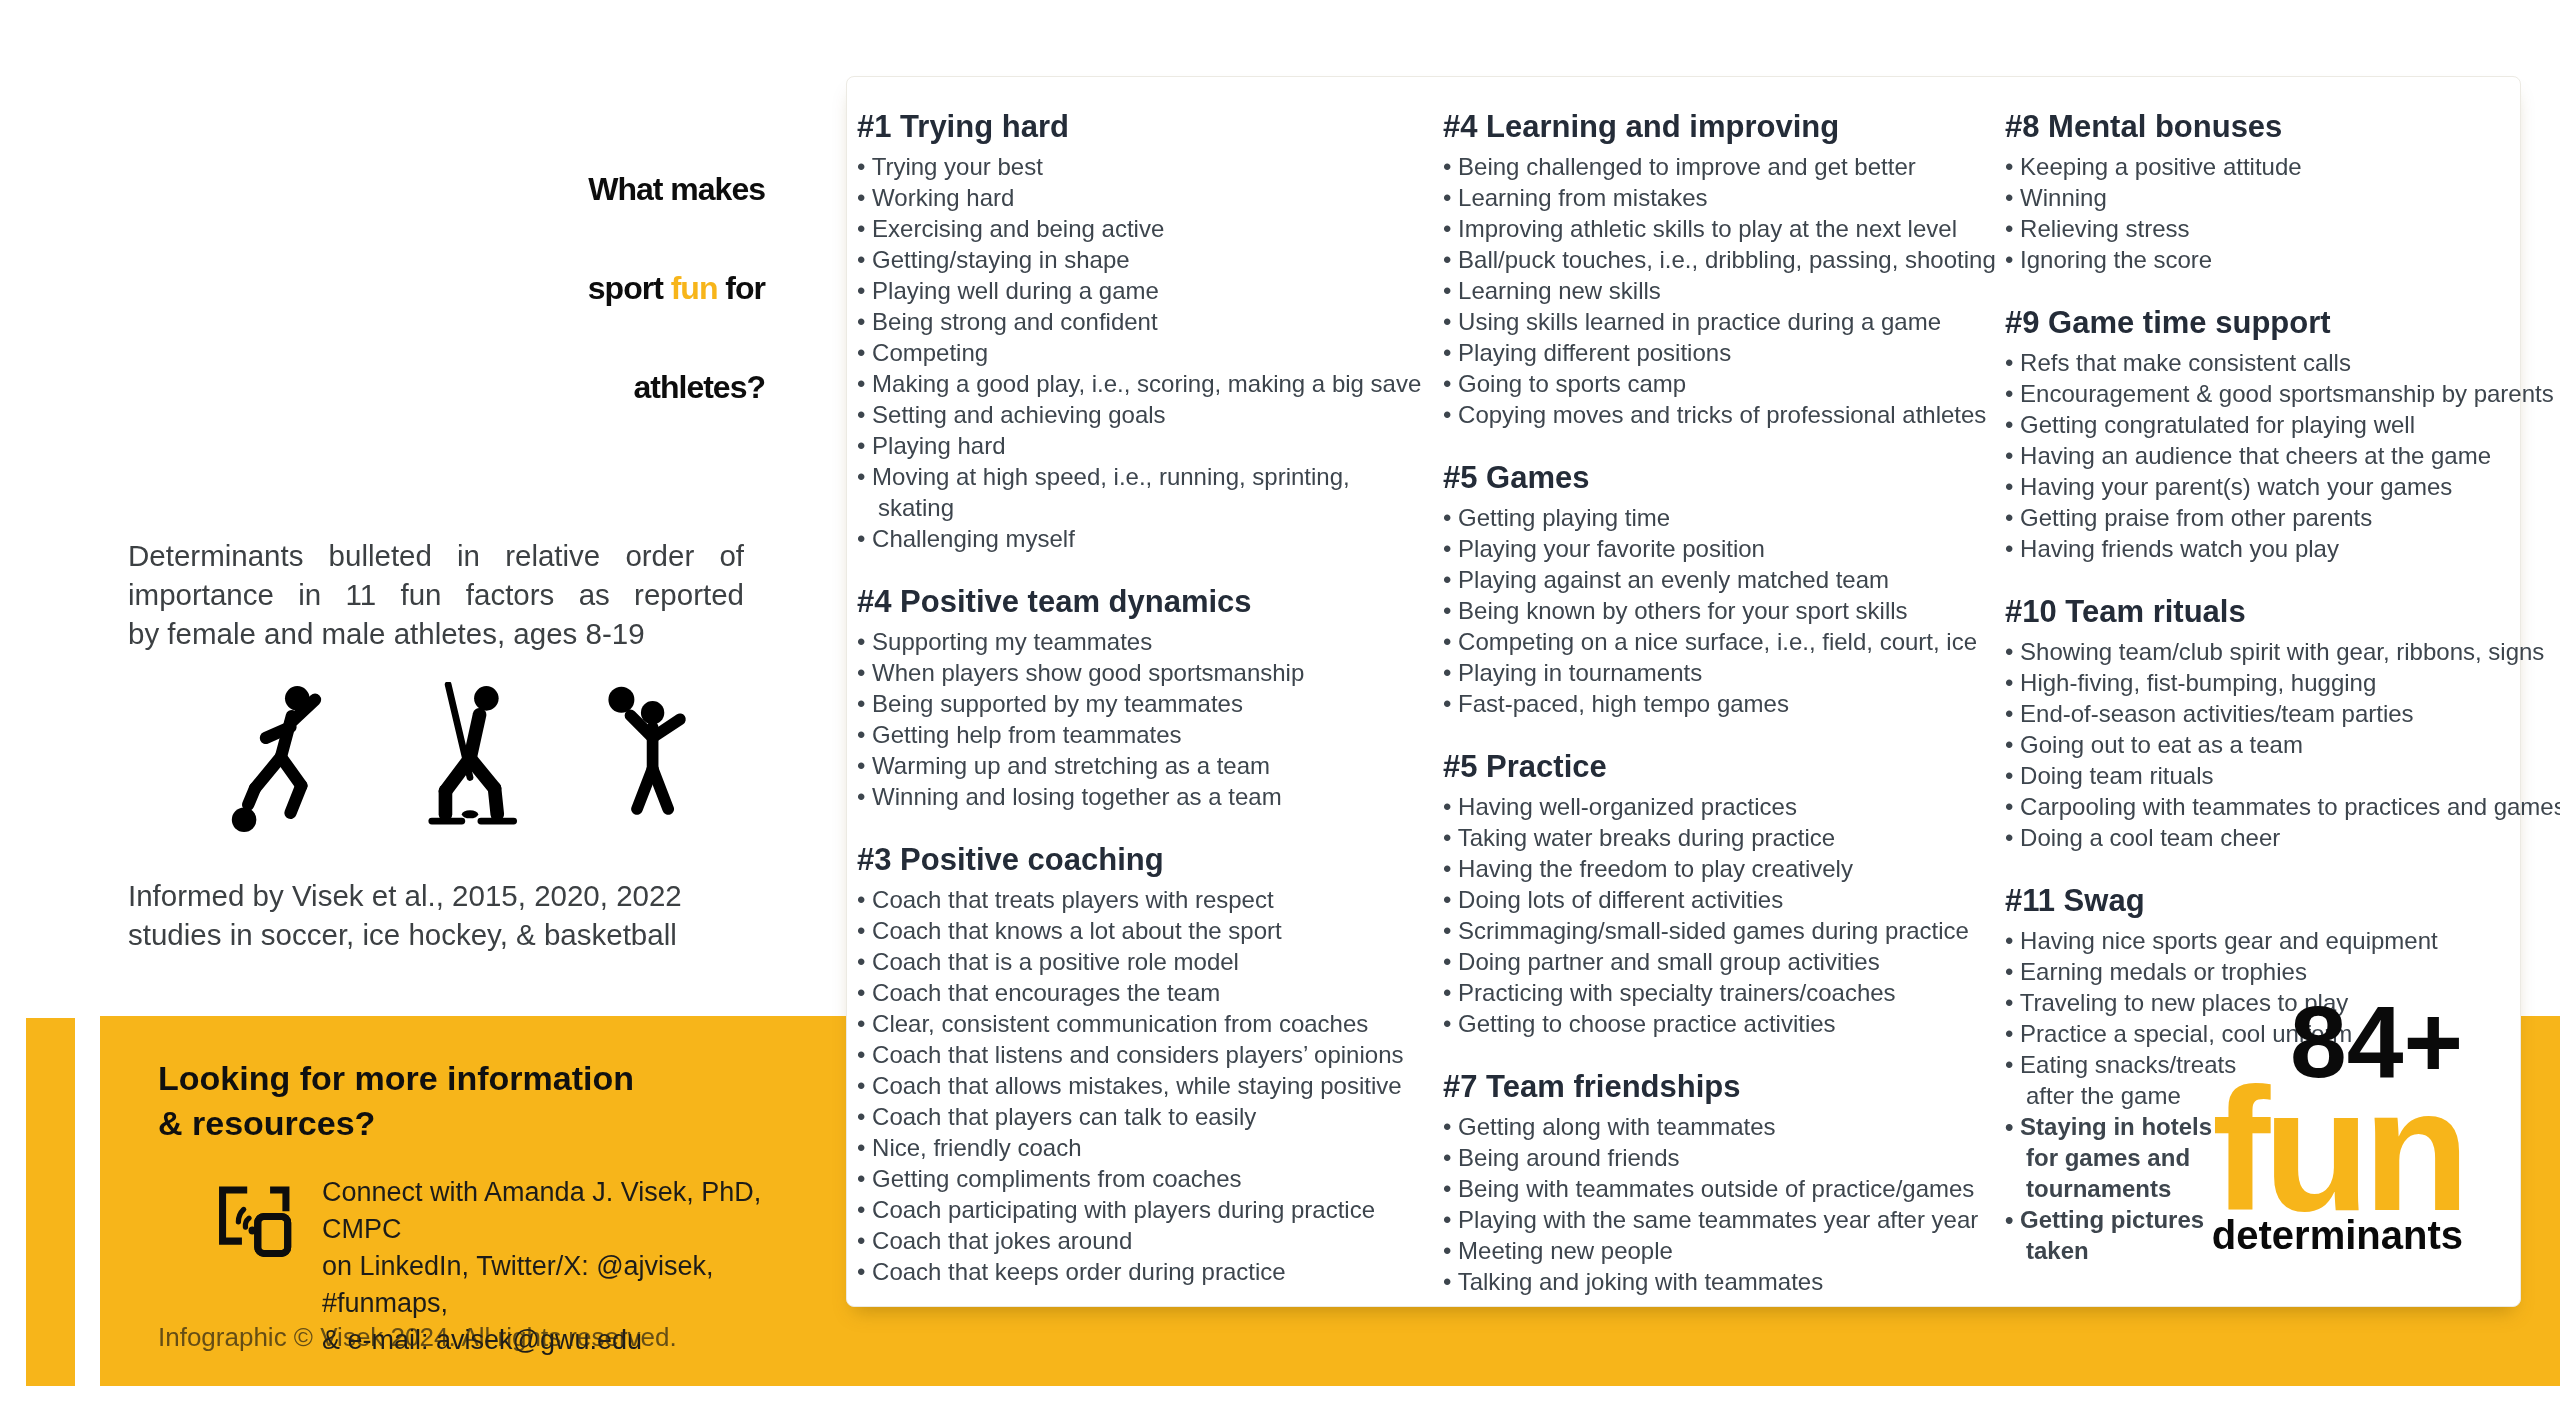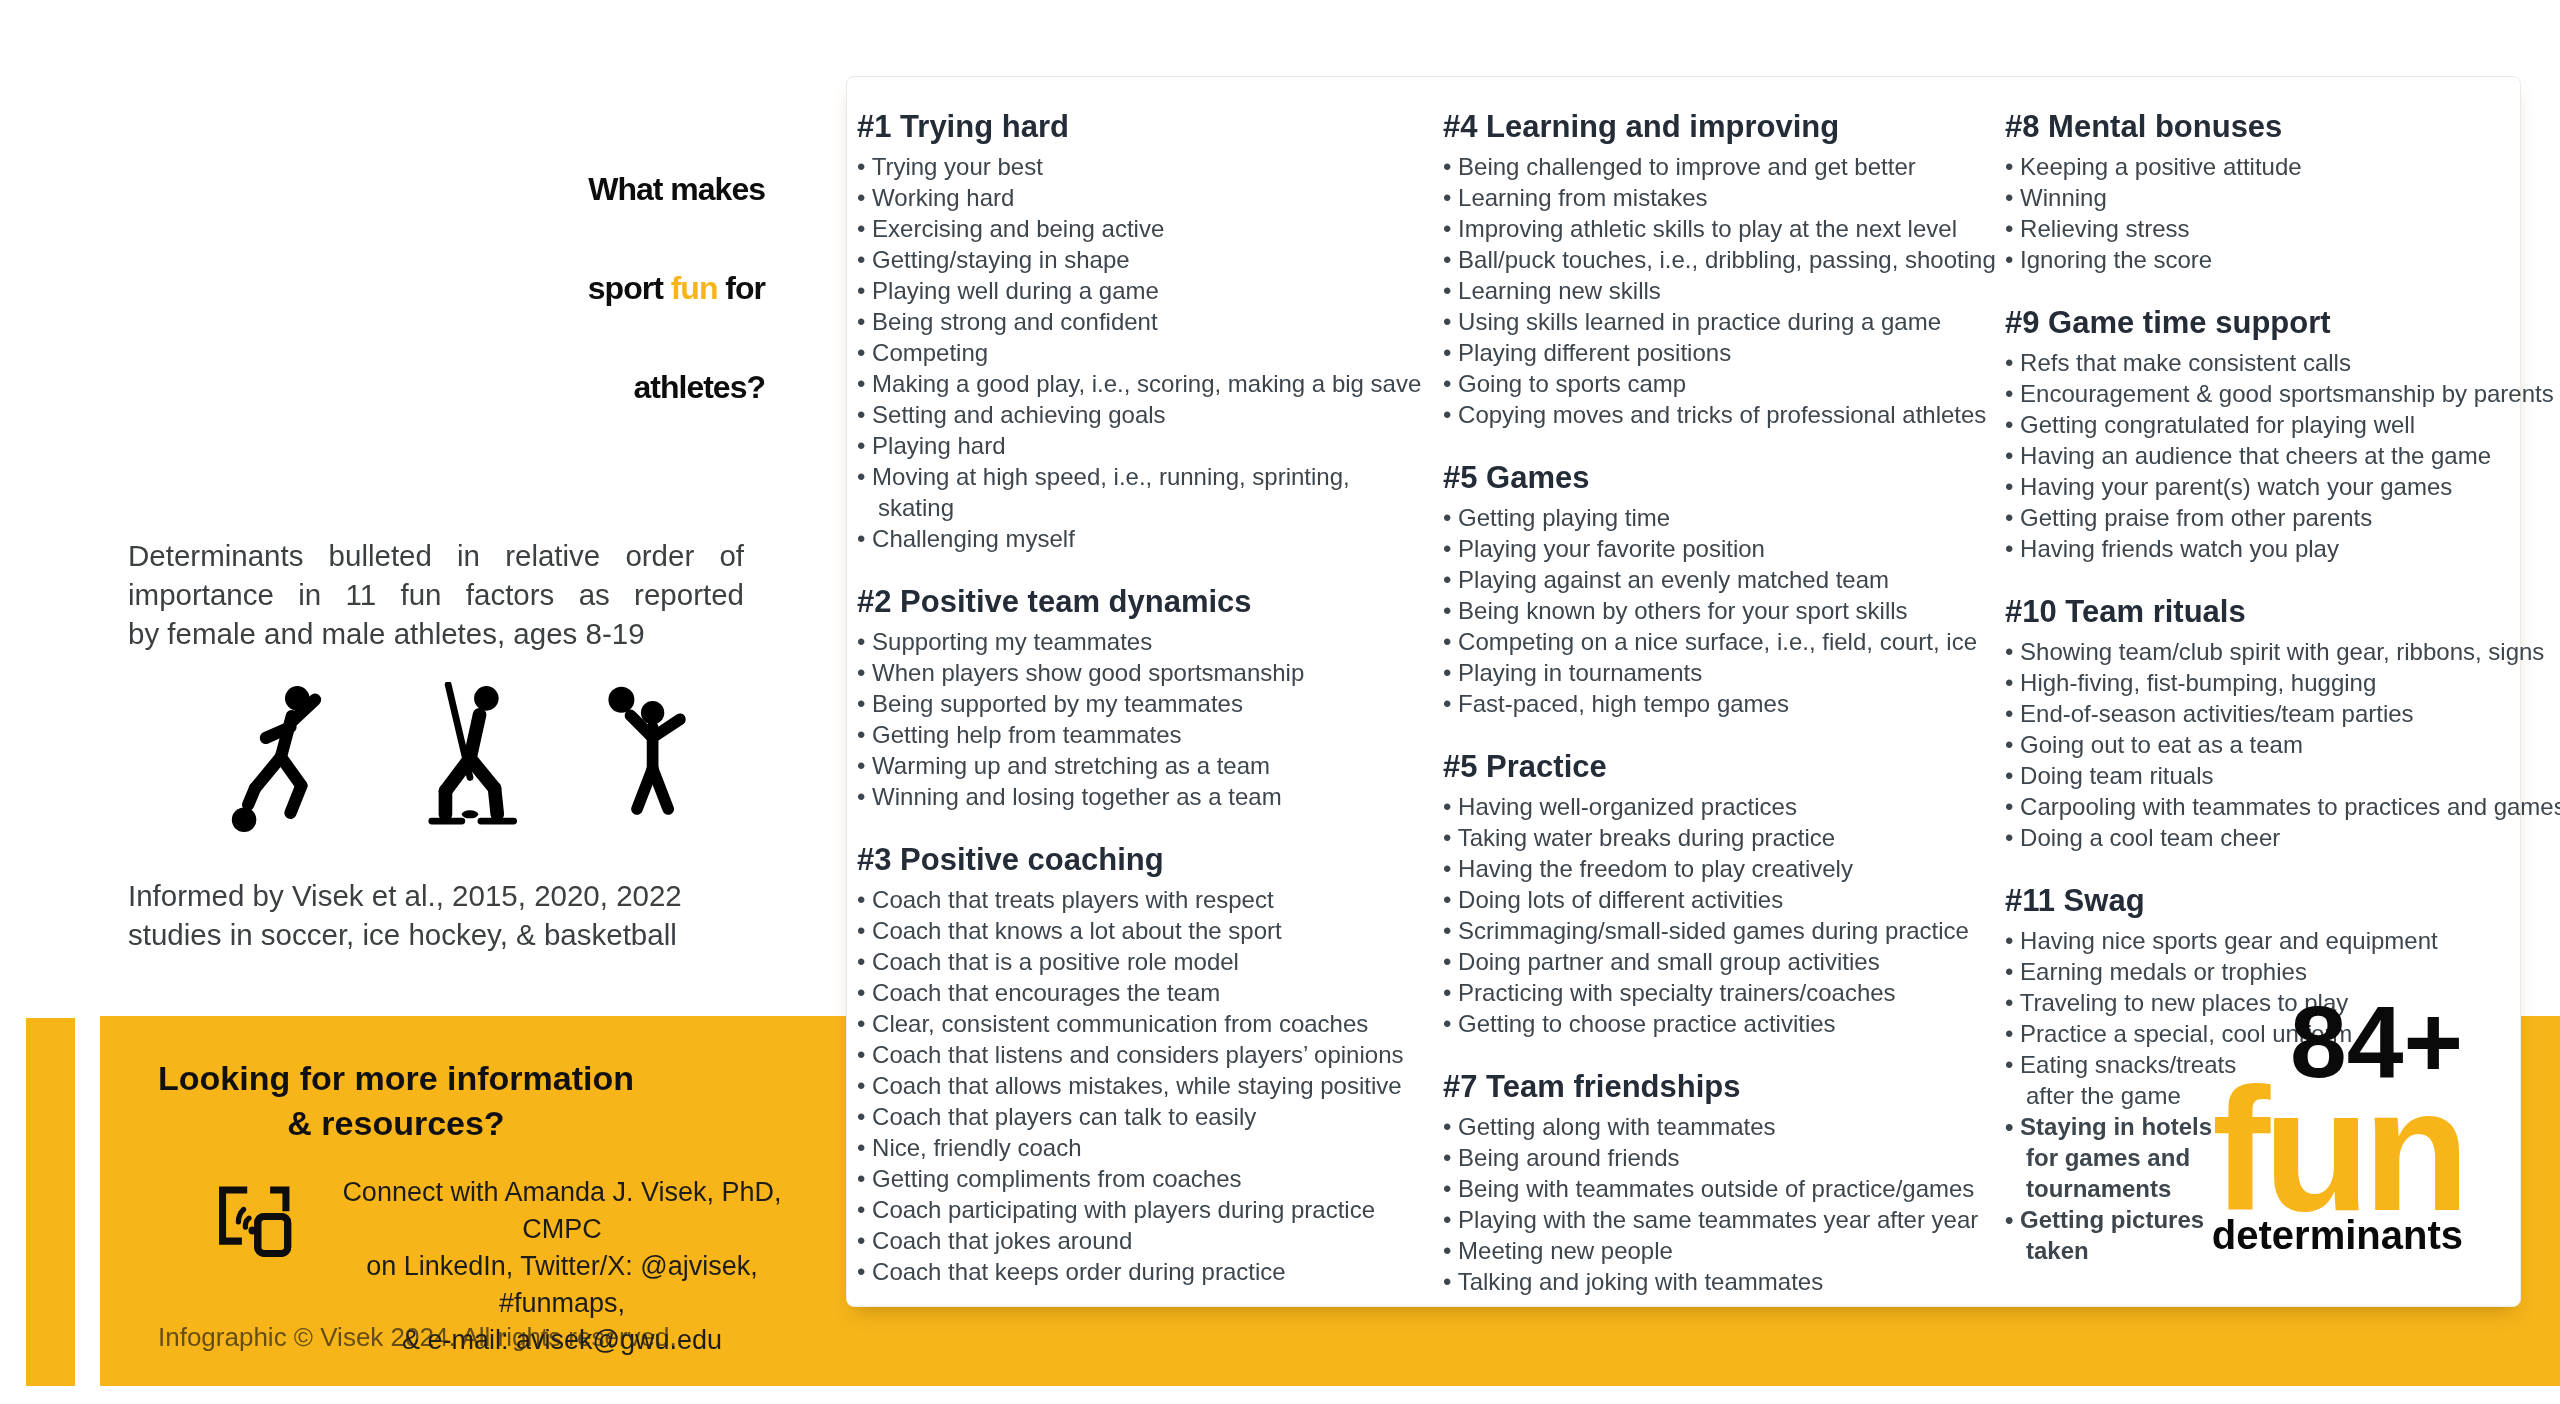--- a/index.html
+++ b/index.html
@@ -23,21 +23,21 @@
     display:flex;justify-content:space-between;align-items:flex-end;}
   .athlete-icons svg{display:block;}
   .informed{position:absolute;left:128px;top:876px;width:640px;
     font-size:29.5px;line-height:39px;color:#3C4043;}
 
   
   .gold-strip-left{position:absolute;left:26px;top:1018px;width:49px;height:368px;background:var(--gold);}
   .gold-band{position:absolute;left:100px;top:1016px;width:2460px;height:370px;background:var(--gold);}
 
   
-  .info-box{position:absolute;left:100px;top:1016px;width:740px;height:370px;color:var(--ink);text-align:center;}
+  .info-box{position:absolute;left:100px;top:1016px;width:740px;height:370px;color:var(--ink);}
   .info-heading{position:absolute;left:58px;top:40px;margin:0;
     font-size:34px;line-height:45px;font-weight:800;color:#101010;}
   .connect-icon{position:absolute;left:112px;top:160px;}
   .connect-text{position:absolute;left:222px;top:158px;width:480px;
     font-size:27px;line-height:37px;color:#1D1C19;}
   .copyright{position:absolute;left:58px;top:306px;font-size:26px;color:rgba(45,38,20,0.72);}
 
   
   .card{position:absolute;left:832px;top:76px;width:1673px;height:1229px;background:#ffffff;
     border:1px solid #ECEAE3;border-radius:8px;
@@ -166,21 +166,21 @@
           <div class="item">Playing well during a game</div>
           <div class="item">Being strong and confident</div>
           <div class="item">Competing</div>
           <div class="item">Making a good play, i.e., scoring,  making a big save</div>
           <div class="item">Setting and achieving goals</div>
           <div class="item">Playing hard</div>
           <div class="item">Moving at high speed, i.e., running, sprinting, skating</div>
           <div class="item">Challenging myself</div>
         </section>
         <section class="factor">
-          <h2 class="ftitle">#2 Positive team dynamics</h2>
+          <h2 class="ftitle">#4 Positive team dynamics</h2>
           <div class="item">Supporting my teammates</div>
           <div class="item">When players show good sportsmanship</div>
           <div class="item">Being supported by my teammates</div>
           <div class="item">Getting help from teammates</div>
           <div class="item">Warming up and stretching as a team</div>
           <div class="item">Winning and losing together as a team</div>
         </section>
         <section class="factor">
           <h2 class="ftitle">#3 Positive coaching</h2>
           <div class="item">Coach that treats players with respect</div>

